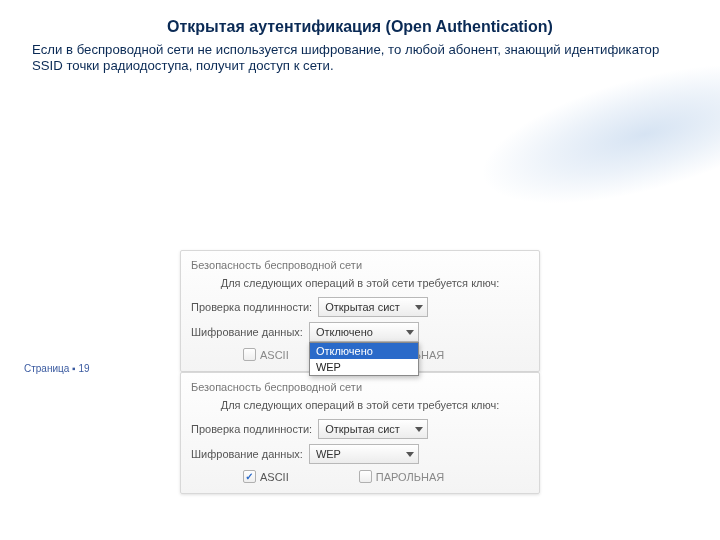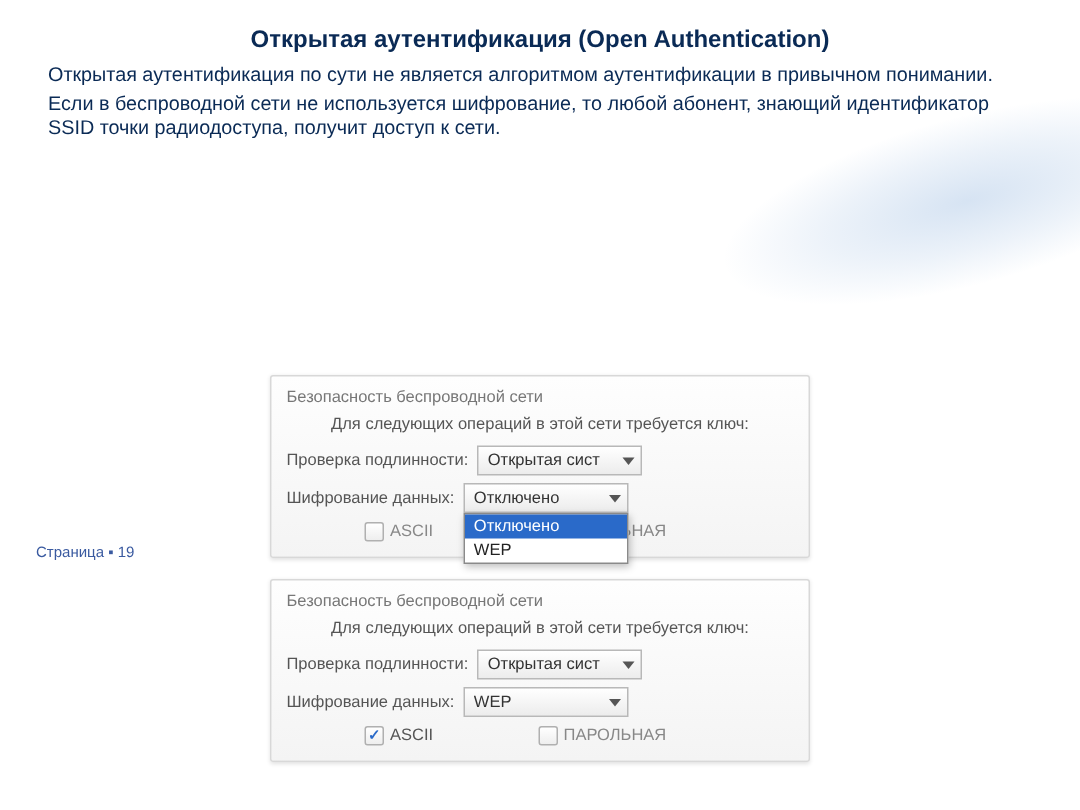--- a/index.html
+++ b/index.html
@@ -53,21 +53,21 @@
     margin: 0 0 3px 0;
   }
   .panels {
     position: absolute;
     top: 250px;
     left: 0;
     right: 0;
     display: flex;
     flex-direction: column;
     align-items: center;
-    gap: 14px;
+    gap: 0;
   }
   .panel {
     background: linear-gradient(#fefefe,#f4f4f4);
     border: 1px solid #d8d8d8;
     border-radius: 2px;
     width: 360px;
     padding: 8px 10px 10px 10px;
     box-shadow: 0 1px 3px rgba(0,0,0,0.12);
     box-sizing: border-box;
     font-size: 11px;
@@ -145,21 +145,21 @@
   }
   .check-row {
     display: flex;
     align-items: center;
     gap: 22px;
     margin-top: 6px;
     padding-left: 4px;
   }
   .chk {
     display: inline-flex;
-    align-items: flex-start;
+    align-items: center;
     gap: 4px;
     font-size: 11px;
     color: #888;
     padding-left: 48px;
   }
   .chk-box {
     width: 13px; height: 13px;
     border: 1px solid #b0b0b0;
     border-radius: 2px;
     background: linear-gradient(#fff,#eee);
@@ -195,21 +195,20 @@
 </style>
 </head>
 <body>
 
 <div class="page">
   <div class="bg-swoosh"></div>
 
   <div class="heading">Открытая аутентификация (Open Authentication)</div>
 
   <div class="body-text">
-    <p>Открытая аутентификация по сути не является алгоритмом аутентификации в привычном понимании.</p>
     <p>Если в беспроводной сети не используется шифрование, то любой абонент, знающий идентификатор SSID точки радиодоступа, получит доступ к сети.</p>
   </div>
 
   <div class="panels">
 
     <div class="panel">
       <div class="panel-title">Безопасность беспроводной сети</div>
       <div class="panel-sub">Для следующих операций в этой сети требуется ключ:</div>
 
       <div class="form-row">

